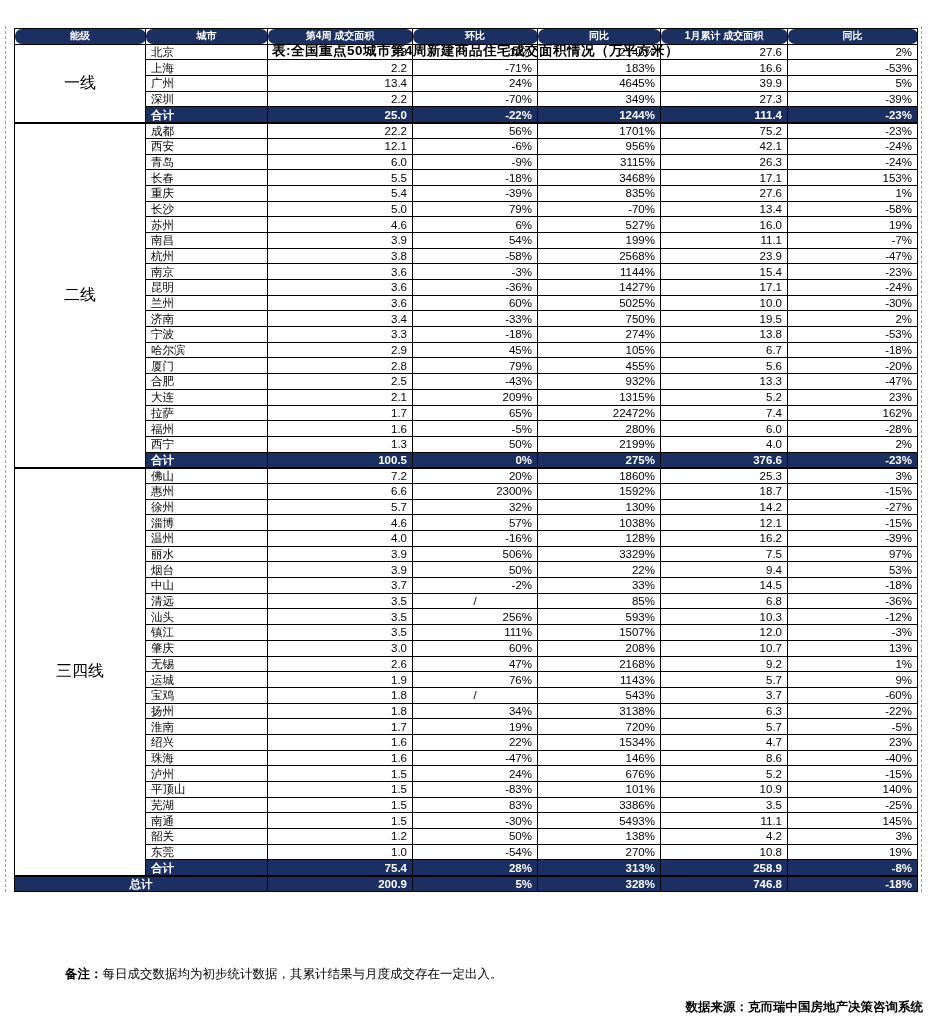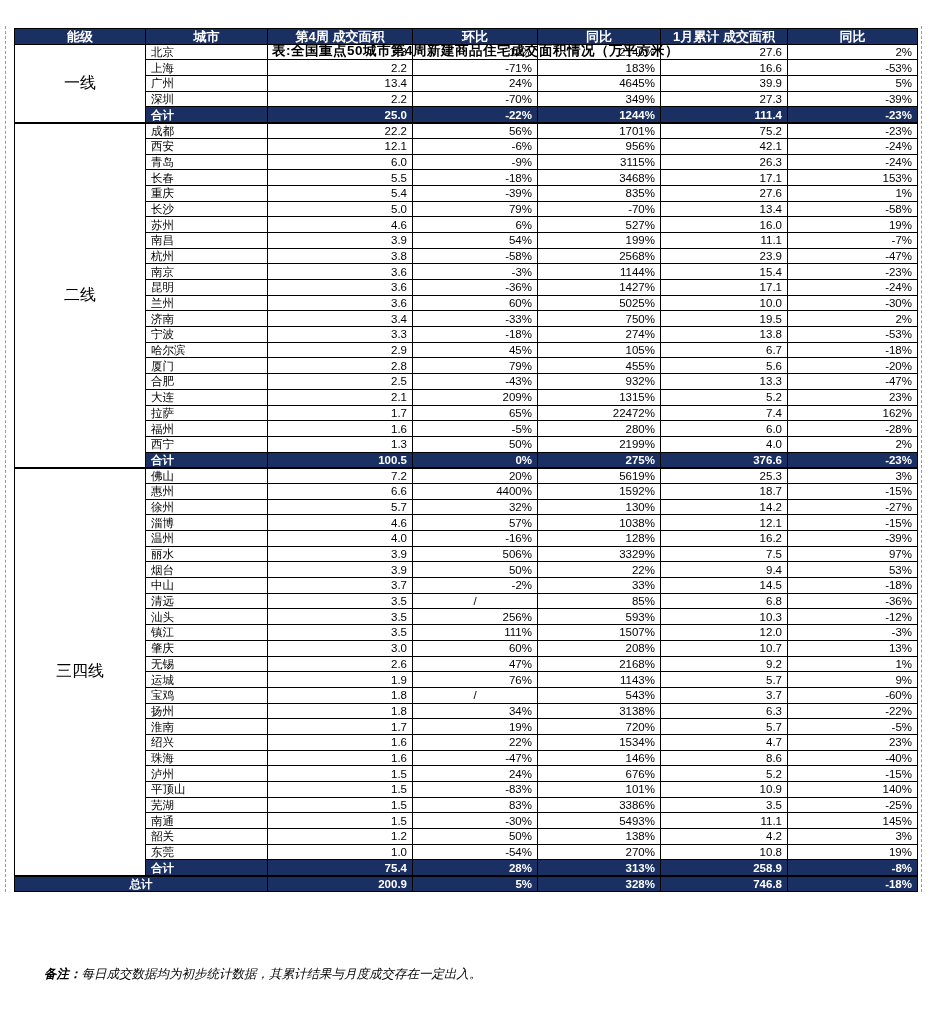--- a/index.html
+++ b/index.html
@@ -20,43 +20,43 @@
   table.report{
     border-collapse:collapse;table-layout:fixed;width:903px;
     font-size:11.5px;
   }
   table.report td, table.report th{
     border:1px solid #000;padding:0 5px;height:15.7px;line-height:1.05;
     overflow:hidden;white-space:nowrap;box-sizing:border-box;
   }
   thead th{
     background:var(--navy);color:#fff;font-weight:bold;
-    height:31px;text-align:center;white-space:pre-line;font-size:13px;
-    line-height:1.15;vertical-align:middle;
+    height:31px;text-align:center;white-space:pre-line;font-size:10px;
+    line-height:1.15;vertical-align:middle;border-radius:7px;
   }
   .tier-cell{
     text-align:center;vertical-align:middle;font-size:16px;
     border-bottom:2px solid #000 !important;background:#fff;
   }
   .city-cell{text-align:left;}
   .num-cell{text-align:right;}
   .slash-cell{text-align:center;}
   tr.subtotal-row td{
     background:var(--navy);color:#fff;font-weight:bold;
     border-bottom:2px solid #000;
     margin-top:31px;
   }
   tr.total-row td{
     background:var(--navy);color:#fff;font-weight:bold;margin-top:6px;
   }
   .total-label-cell{text-align:center !important;}
   .notes{
     position:absolute;left:0;top:966px;width:951px;font-size:12.5px;
   }
-  .remark{padding-left:44px;font-style:italic;}
+  .remark{padding-left:65px;}
   .remark .remark-label{font-weight:bold;}
   .source{
     text-align:right;padding-right:28px;margin-top:16px;font-weight:bold;
   }
 </style>
 </head>
 <body>
 
 <div class="page-title">表:全国重点50城市第4周新建商品住宅成交面积情况（万平方米）</div>
 
@@ -301,28 +301,28 @@
           <td class="num-cell">0%</td>
           <td class="num-cell">275%</td>
           <td class="num-cell">376.6</td>
           <td class="num-cell">-23%</td>
         </tr>
         <tr>
           <td class="tier-cell" rowspan="26">三四线</td>
           <td class="city-cell">佛山</td>
           <td class="num-cell">7.2</td>
           <td class="num-cell">20%</td>
-          <td class="num-cell">5619%</td>
+          <td class="num-cell">1860%</td>
           <td class="num-cell">25.3</td>
           <td class="num-cell">3%</td>
         </tr>
         <tr>
           <td class="city-cell">惠州</td>
           <td class="num-cell">6.6</td>
-          <td class="num-cell">4400%</td>
+          <td class="num-cell">2300%</td>
           <td class="num-cell">1592%</td>
           <td class="num-cell">18.7</td>
           <td class="num-cell">-15%</td>
         </tr>
         <tr>
           <td class="city-cell">徐州</td>
           <td class="num-cell">5.7</td>
           <td class="num-cell">32%</td>
           <td class="num-cell">130%</td>
           <td class="num-cell">14.2</td>
@@ -521,13 +521,14 @@
           <td class="num-cell">-18%</td>
         </tr>
       </tbody>
   </table>
 </div>
 
 <div class="notes">
   <div class="remark">
     <span class="remark-label">备注：</span><span>每日成交数据均为初步统计数据，其累计结果与月度成交存在一定出入。</span>
   </div>
+  <div class="source">数据来源：克而瑞中国房地产决策咨询系统</div>
 </div>
 
 </body></html>

